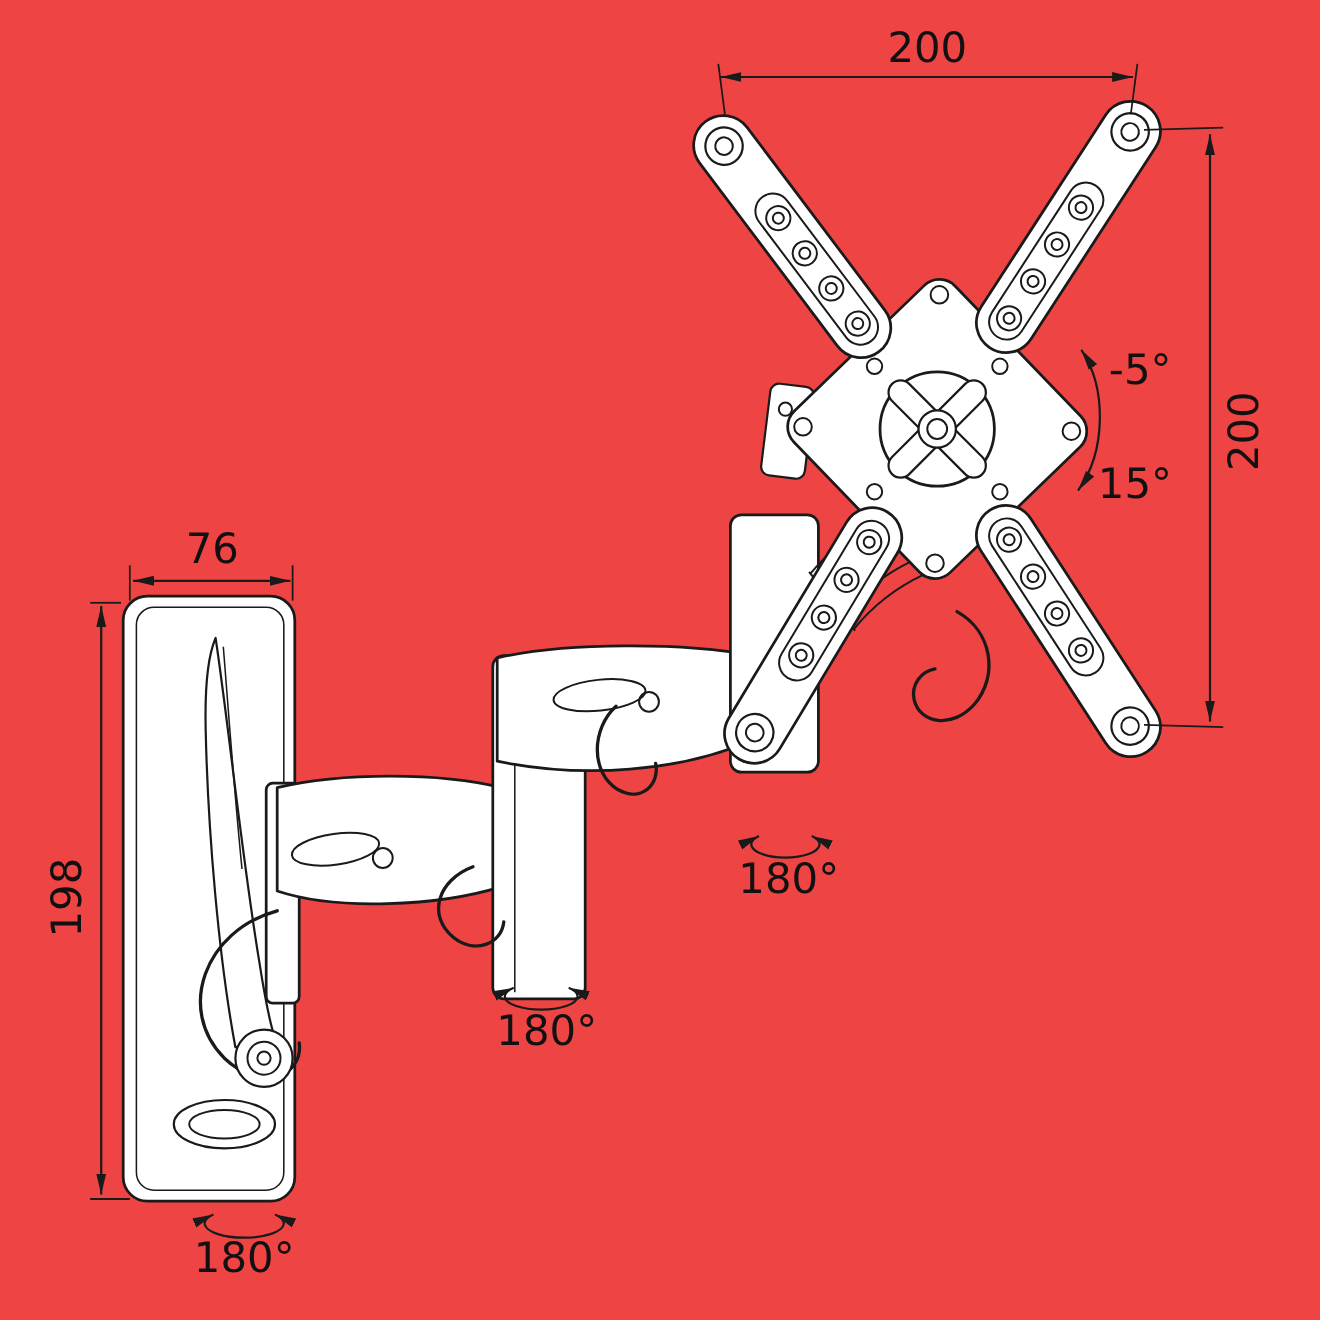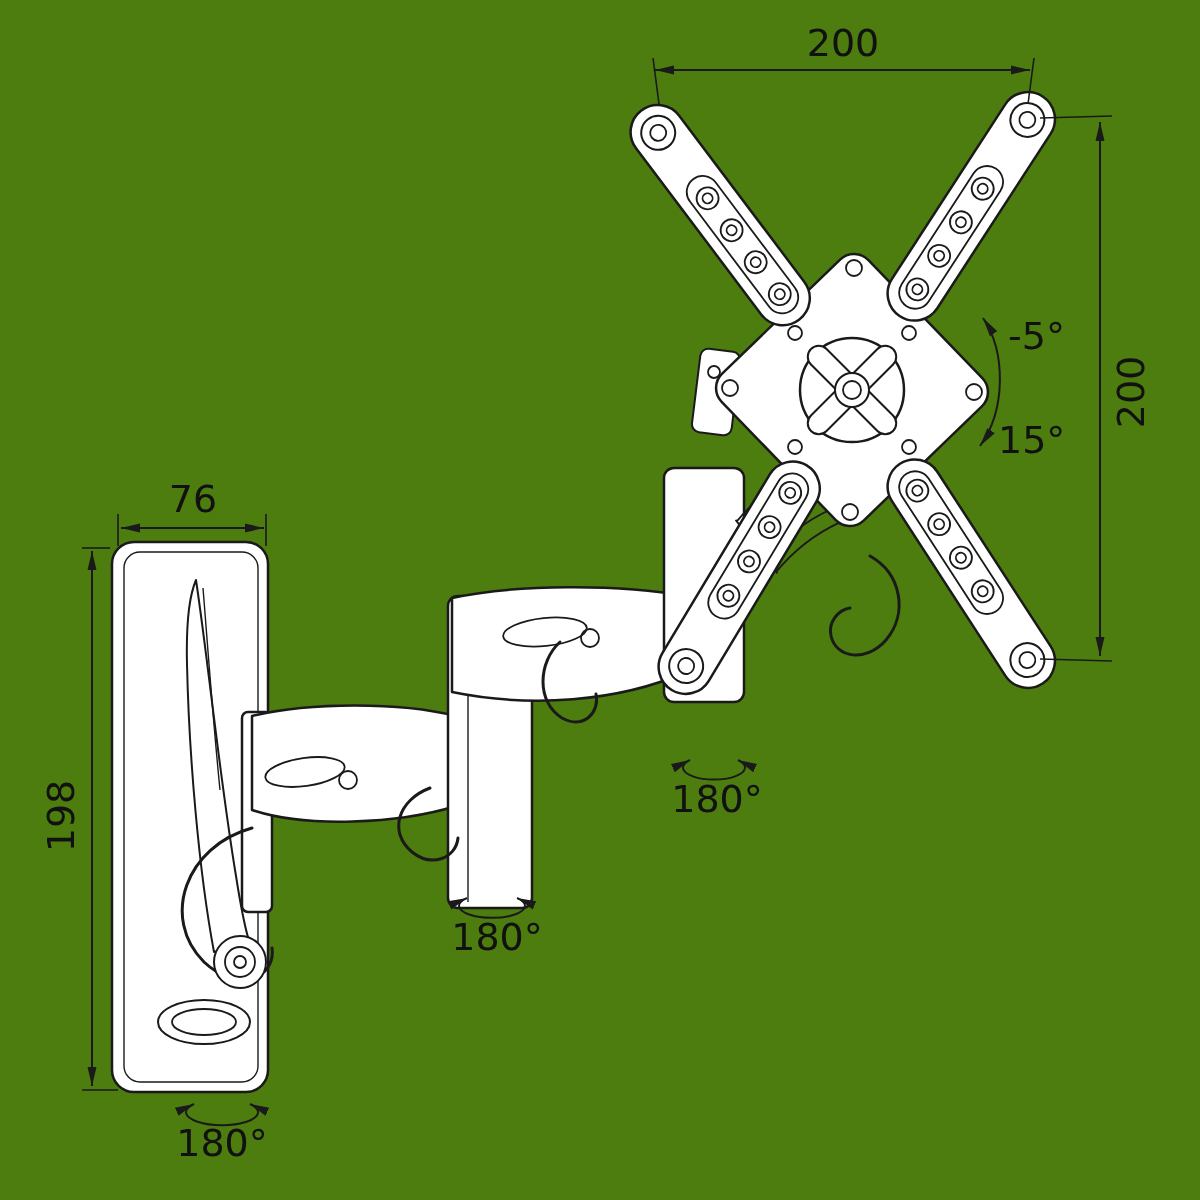--- a/index.html
+++ b/index.html
@@ -1,16 +1,16 @@
 <!DOCTYPE html>
 <html><head>
 <meta charset="utf-8">
 <style>
   html,body{margin:0;padding:0;background:#ffffff;}
-  .canvas{width:1200px;height:1200px;position:relative;background:#4d7c0f;}
+  .canvas{width:1200px;height:1200px;position:relative;background:#ef4444;}
   svg{display:block;}
   .shape{fill:#ffffff;stroke:#1a1a1a;stroke-width:2.5;stroke-linejoin:round;}
   .thin{fill:none;stroke:#1a1a1a;stroke-width:1.8;}
   .xthin{fill:none;stroke:#1a1a1a;stroke-width:1.4;}
   .hookline{fill:none;stroke:#1a1a1a;stroke-width:3;stroke-linecap:round;}
   .dim{fill:none;stroke:#1a1a1a;stroke-width:2;}
   .ext{fill:none;stroke:#1a1a1a;stroke-width:1.6;}
   .dimtext{font-family:"DejaVu Sans", sans-serif;font-size:38px;fill:#111111;}
 </style>
 </head>

